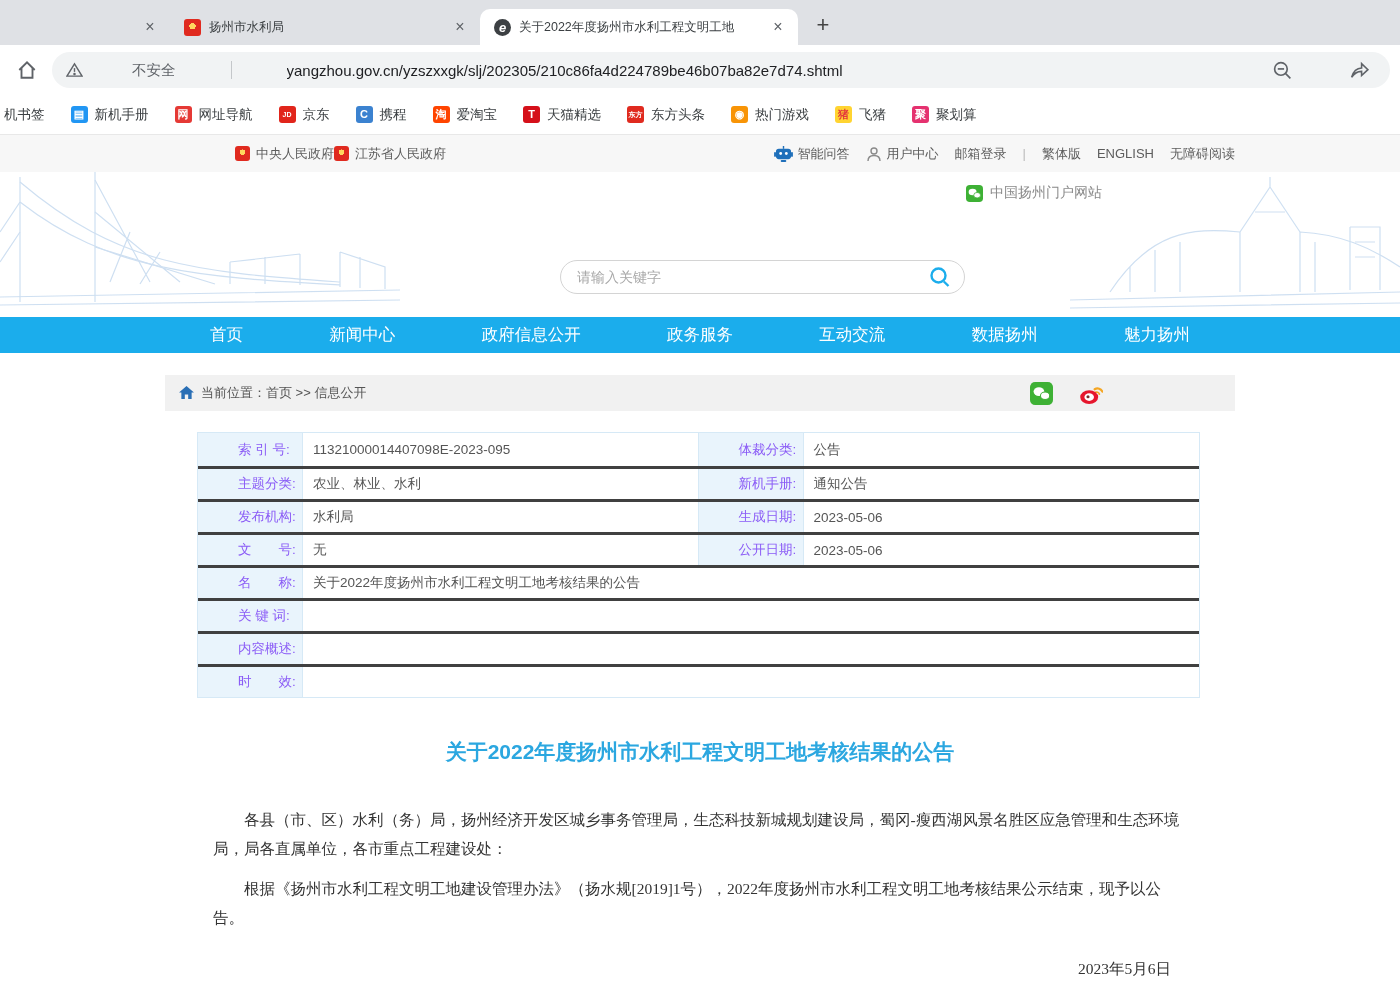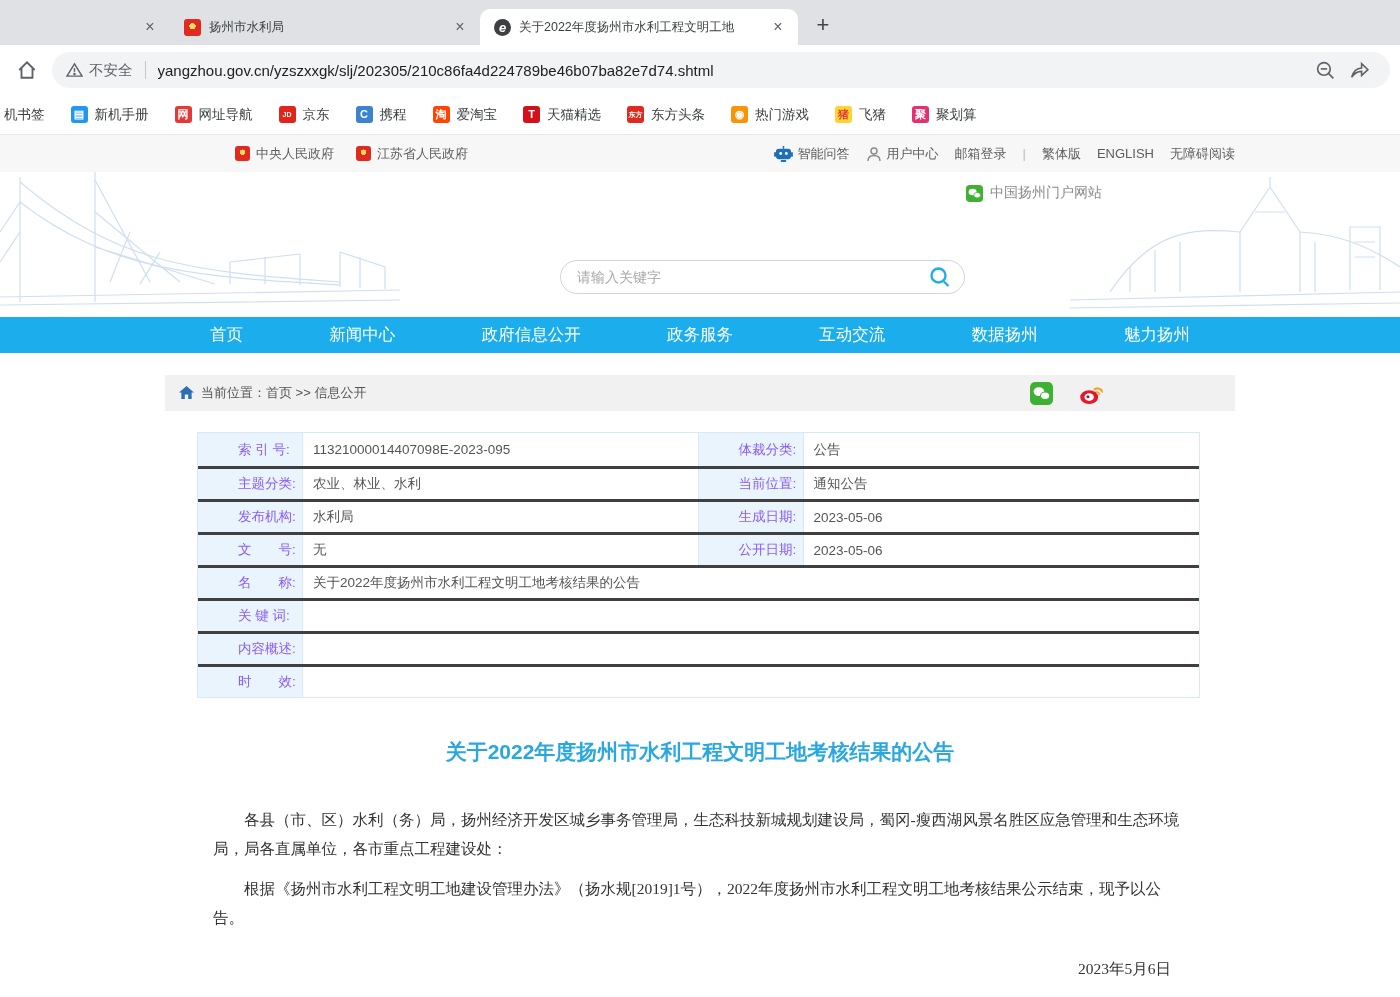--- a/index.html
+++ b/index.html
@@ -20,38 +20,38 @@
   .favicon { width:17px; height:17px; border-radius:50%; flex:none; }
   .emblem-sm { background:radial-gradient(circle at 50% 42%, #ffd75e 0 24%, #e02a1f 25% 100%);
     border-radius:3px; }
   .dark-logo { background:#3c4043; color:#fff; font-weight:bold; font-size:13px;
     display:flex; align-items:center; justify-content:center; font-style:italic; }
 
   .toolbar { height:50px; background:#fff; display:flex; align-items:center; padding:0 10px; }
   .tool-icon { width:34px; height:34px; display:flex; align-items:center; justify-content:center;
     color:#5f6368; cursor:pointer; flex:none; }
   .urlpill { flex:1; height:36px; background:#f1f3f4; border-radius:18px; margin-left:8px;
-    display:flex; align-items:center; padding:0 14px; }
+    display:flex; align-items:center; padding:0 14px;gap:43px; }
   .warn { color:#5f6368; font-size:15px; margin-right:6px; }
   .notsecure { color:#5f6368; font-size:14.5px; }
   .url-sep { width:1px; height:18px; background:#c4c7ca; margin:0 12px; }
   .urltext { color:#202124; font-size:15px; flex:1; white-space:nowrap; overflow:hidden; }
 
   .bookmarks { height:40px; background:#fff; display:flex; align-items:center; gap:26px;
     padding:0 4px; border-bottom:1px solid #e8e8e8; overflow:hidden; }
   .bm { display:flex; align-items:center; gap:7px; cursor:pointer; flex:none; }
   .bml { font-size:13.5px; color:#3c4043;text-align:center; }
   .bmi { width:17px; height:17px; border-radius:3px; font-size:11px; font-weight:bold;
     display:flex; align-items:center; justify-content:center; line-height:1; flex:none; }
   .bmi.sm { font-size:7px; }
 
   
   .govbar { height:37px; background:#f7f7f7; display:flex; align-items:center;
     padding:0 165px 0 235px; font-size:13px; color:#5c5c5c; }
-  .govlinks { display:flex; gap:22px; }
+  .govlinks { display:flex; }
   .govlink { display:flex; align-items:center; gap:6px; cursor:pointer; }
   .gov-emblem { width:15px; height:15px; border-radius:3px;
     background:radial-gradient(circle at 50% 42%, #ffd75e 0 24%, #e02a1f 25% 100%); }
   .govright { margin-left:auto; display:flex; align-items:center; gap:16px; }
   .govright .item { cursor:pointer; display:flex; align-items:center; gap:5px; }
   .sep { color:#bbb; }
 
   
   .banner { position:relative; height:145px; background:#fff; overflow:hidden; }
   .sketch { position:absolute; top:0; opacity:.9; }
@@ -319,21 +319,21 @@
   <div class="metatable">
       <div class="trow">
         <div class="tlabel">索 引 号:</div>
         <div class="tvalue">11321000014407098E-2023-095</div>
         <div class="tlabel">体裁分类:</div>
         <div class="tvalue">公告</div>
       </div>
       <div class="trow">
         <div class="tlabel">主题分类:</div>
         <div class="tvalue">农业、林业、水利</div>
-        <div class="tlabel">当前位置:</div>
+        <div class="tlabel">新机手册:</div>
         <div class="tvalue">通知公告</div>
       </div>
       <div class="trow">
         <div class="tlabel">发布机构:</div>
         <div class="tvalue">水利局</div>
         <div class="tlabel">生成日期:</div>
         <div class="tvalue">2023-05-06</div>
       </div>
       <div class="trow">
         <div class="tlabel">文　　号:</div>

